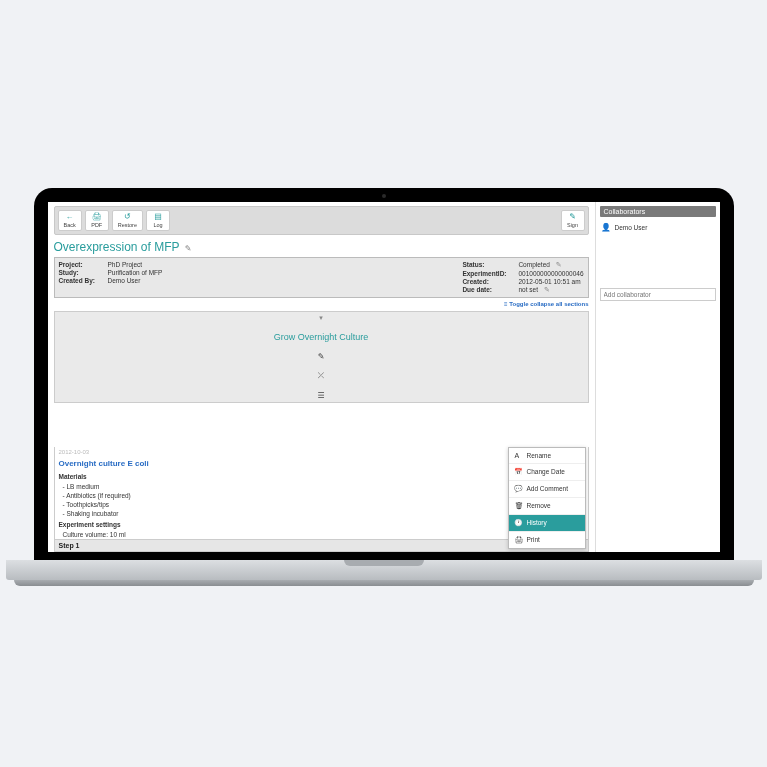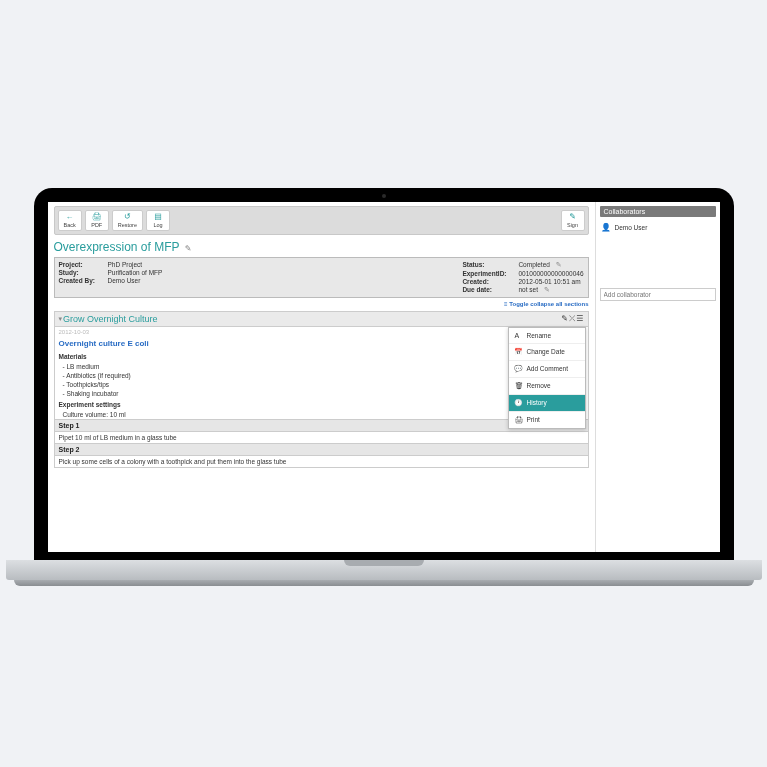--- a/index.html
+++ b/index.html
@@ -94,30 +94,32 @@
   font-size: 6px;
   margin: 3px 0;
   cursor: pointer;
 }
 .section-header {
   background: #eaeaea;
   border: 1px solid #ccc;
   padding: 2px 4px;
   display: flex;
   align-items: center;
-  gap: 1px;
+  gap: 10px;
   margin-top: 4px;
+  flex-direction: column;
 }
 .section-header .chev { color: #888; font-size: 7px; }
 .section-header .title { color: #2a9d9d; font-size: 9px; flex: 1; }
 .section-header .head-ico { color: #444; font-size: 8px; cursor: pointer; }
 .section-body {
   border: 1px solid #ccc;
   border-top: none;
   position: relative;
+  margin-top: 44px;
 }
 .date-line { color: #bbb; font-size: 6px; padding: 2px 4px; }
 .subhead { color: #2a6dc4; font-weight: bold; font-size: 8px; padding: 2px 4px; }
 .para-head { font-weight: bold; color: #333; padding: 3px 4px 2px; font-size: 6.5px; }
 .list-item { color: #333; padding: 1px 4px 1px 8px; font-size: 6.5px; }
 .list-item::before { content: "- "; }
 .line { color: #333; padding: 1px 4px 1px 8px; font-size: 6.5px; }
 .step-row { background: #e6e6e6; border-top: 1px solid #ccc; border-bottom: 1px solid #ccc; padding: 2px 4px; font-weight: bold; font-size: 7px; color: #222; }
 .step-body { padding: 2px 4px; font-size: 6.5px; color: #333; }
 .menu {

